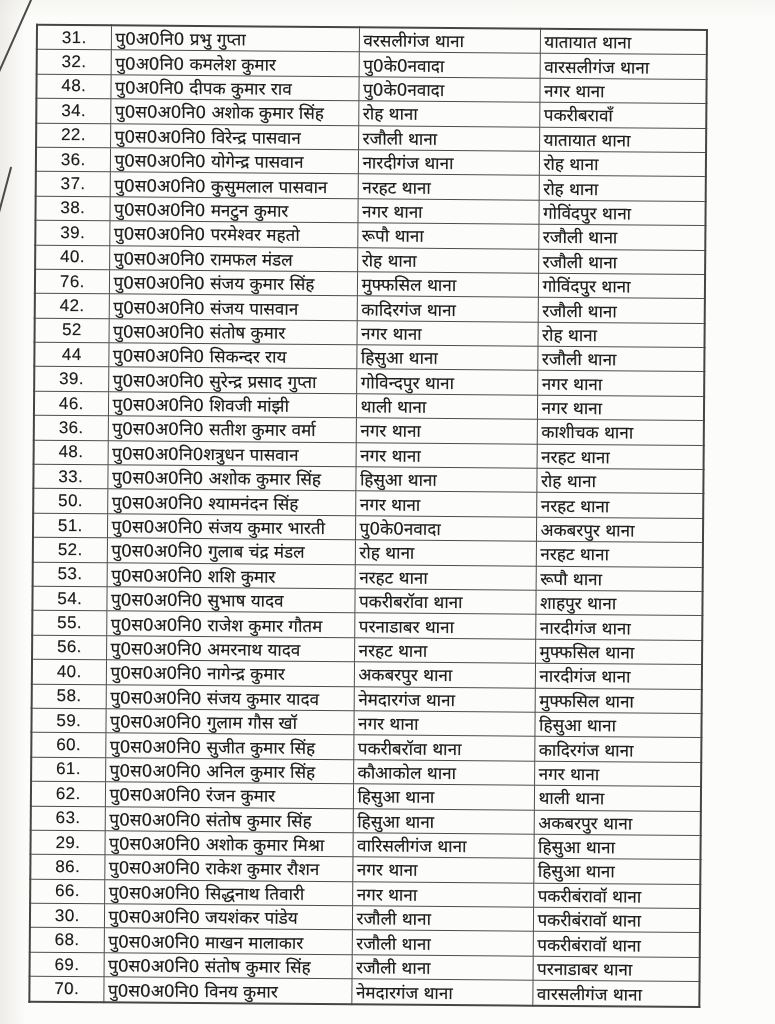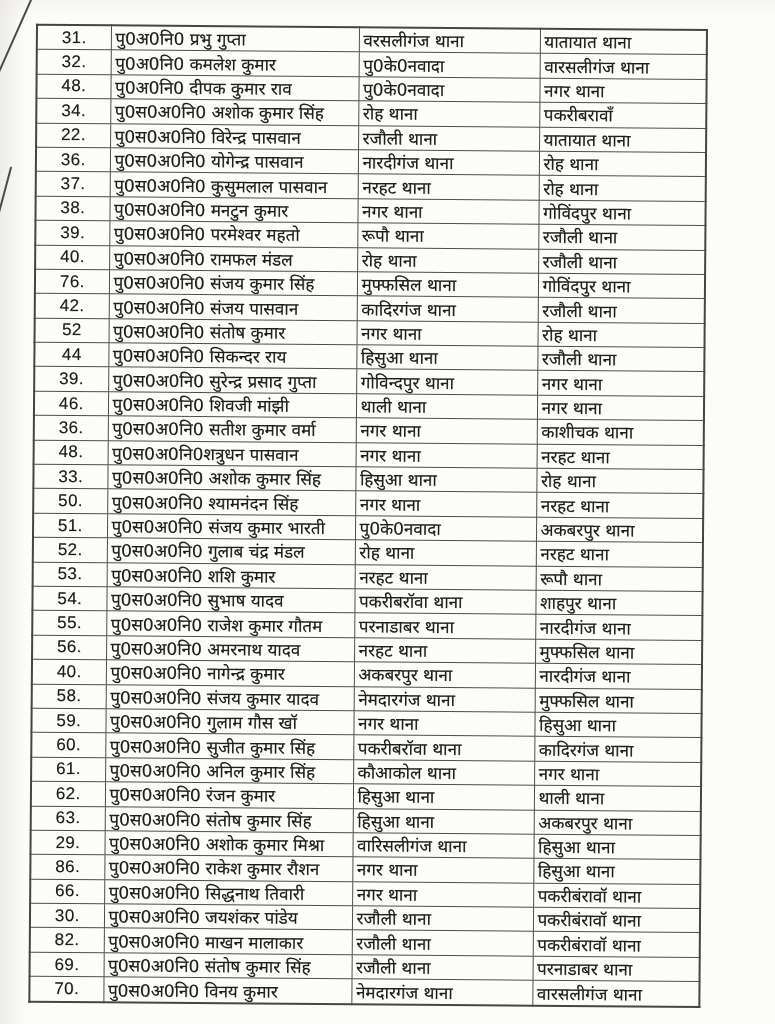--- a/index.html
+++ b/index.html
@@ -299,21 +299,21 @@
     <td class="c-st1">नगर थाना</td>
     <td class="c-st2">पकरीबंरावॉ थाना</td>
   </tr>
           <tr>
     <td class="c-sno">30.</td>
     <td class="c-name">पु0स0अ0नि0 जयशंकर पांडेय</td>
     <td class="c-st1">रजौली थाना</td>
     <td class="c-st2">पकरीबंरावॉ थाना</td>
   </tr>
           <tr>
-    <td class="c-sno">82.</td>
+    <td class="c-sno">68.</td>
     <td class="c-name">पु0स0अ0नि0 माखन मालाकार</td>
     <td class="c-st1">रजौली थाना</td>
     <td class="c-st2">पकरीबंरावॉ थाना</td>
   </tr>
           <tr>
     <td class="c-sno">69.</td>
     <td class="c-name">पु0स0अ0नि0 संतोष कुमार सिंह</td>
     <td class="c-st1">रजौली थाना</td>
     <td class="c-st2">परनाडाबर थाना</td>
   </tr>

